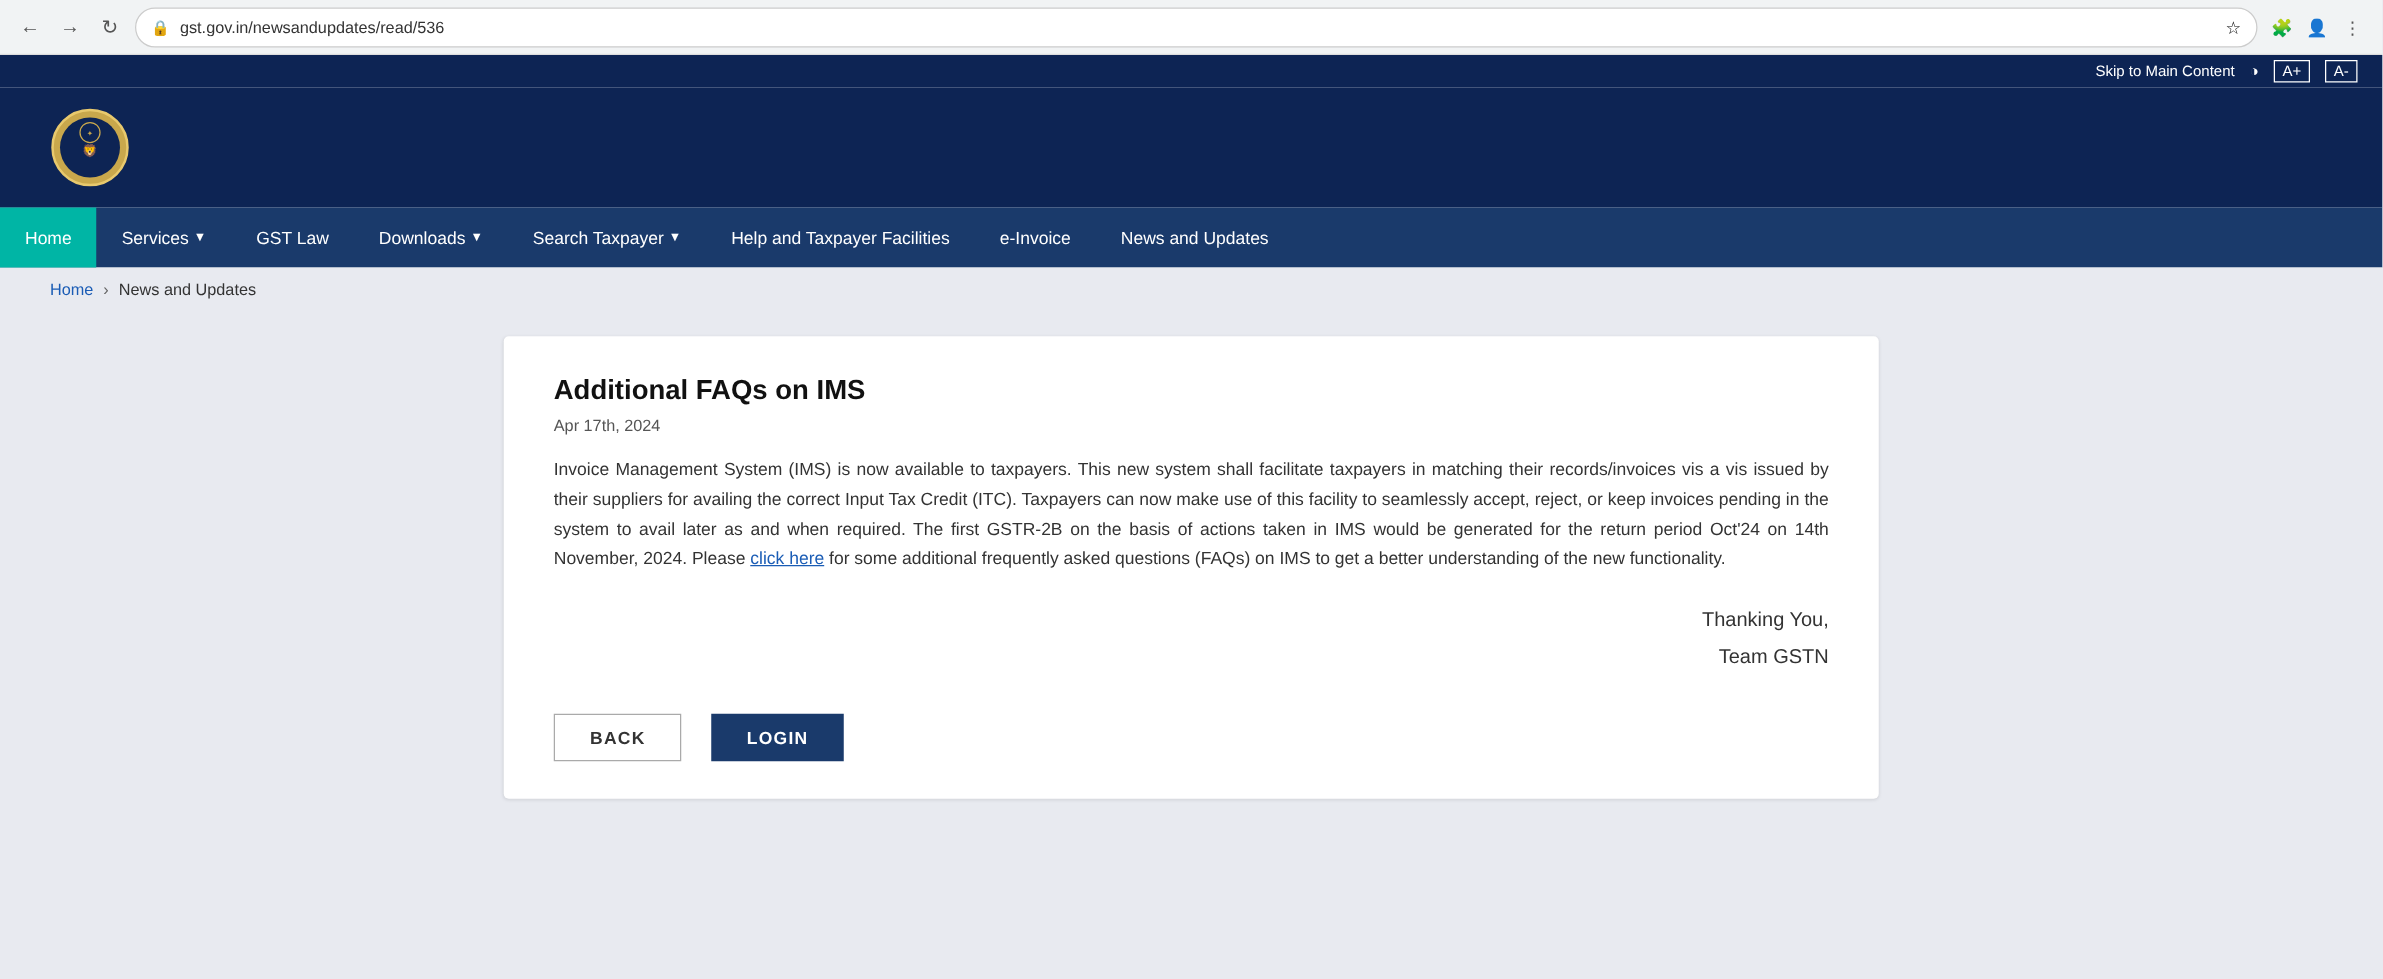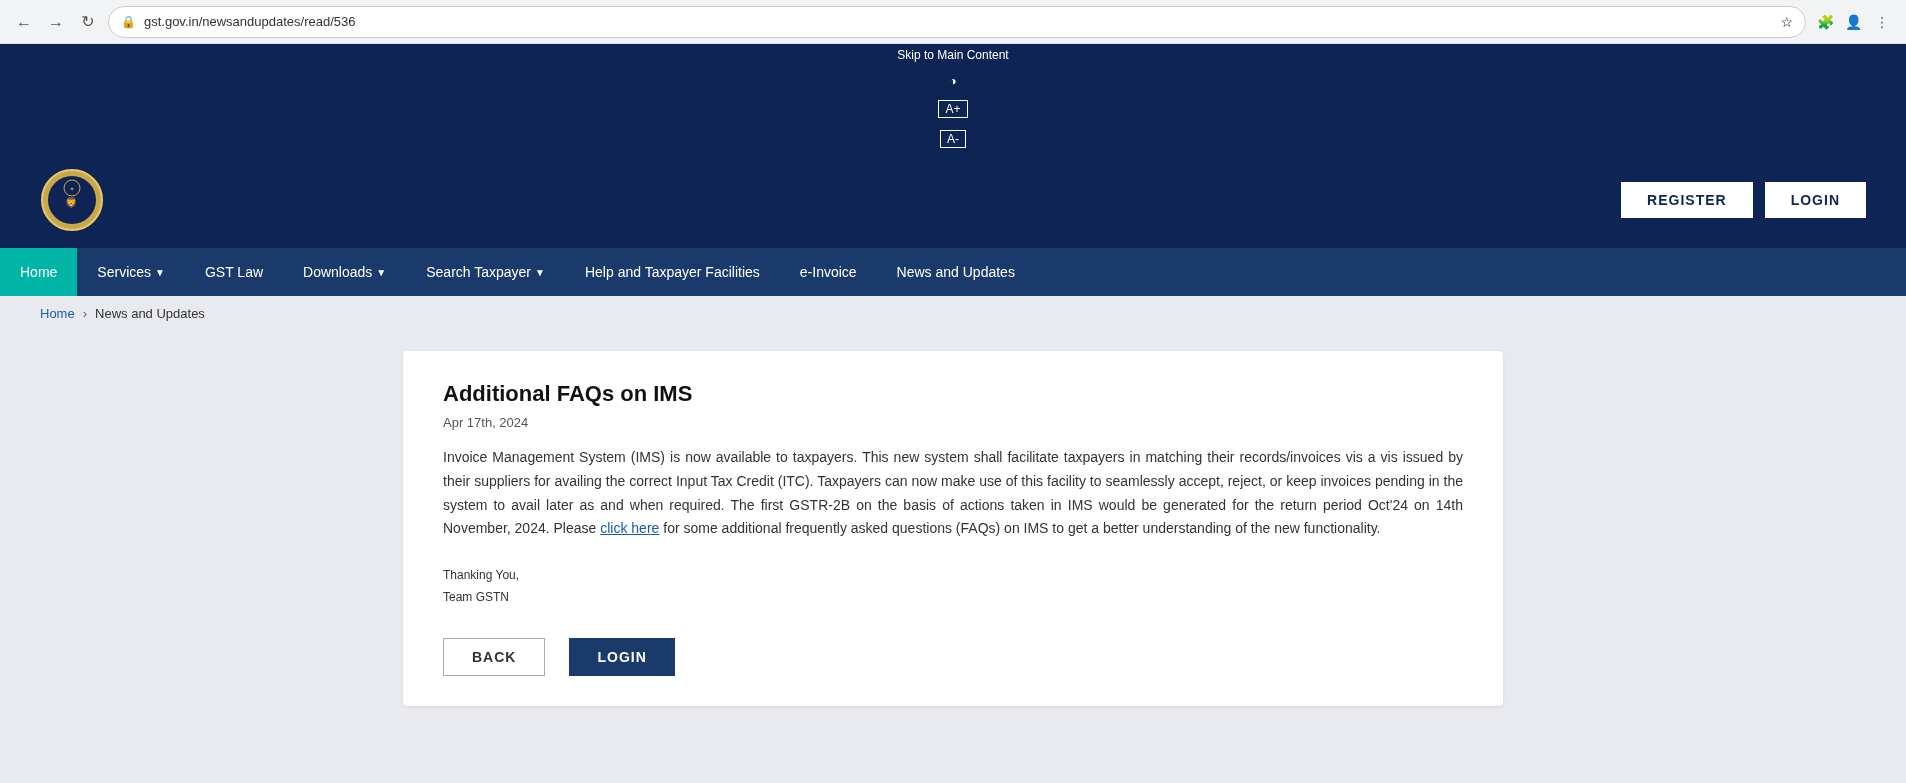--- a/index.html
+++ b/index.html
@@ -55,21 +55,20 @@
     .accessibility-bar {
       background: #0d2454;
       color: white;
       text-align: right;
       padding: 4px 20px;
       font-size: 12px;
       display: flex;
       justify-content: flex-end;
       align-items: center;
       gap: 12px;
-      flex-direction: column;
     }
     .accessibility-bar a { color: white; text-decoration: none; }
     .accessibility-bar .font-btn {
       border: 1px solid white;
       padding: 1px 6px;
       cursor: pointer;
       color: white;
       font-size: 12px;
       background: none;
     }
@@ -186,23 +185,24 @@
       color: #333;
       line-height: 1.7;
       text-align: justify;
     }
     .article-body a {
       color: #1a5cb5;
       text-decoration: underline;
     }
     .article-footer {
       margin-top: 24px;
-      font-size: 12px;
+      font-size: 16px;
       color: #333;
       line-height: 1.8;
+      text-align: right;
     }
     .action-buttons {
       display: flex;
       gap: 24px;
       margin-top: 30px;
     }
     .btn-back {
       background: white;
       color: #333;
       border: 1px solid #aaa;
@@ -258,24 +258,20 @@
 <div class="site-header">
   <div class="site-header-left">
 
     <svg class="emblem" viewBox="0 0 64 64" xmlns="http://www.w3.org/2000/svg">
       <circle cx="32" cy="32" r="30" fill="#c9a84c" stroke="#e8c96d" stroke-width="2"></circle>
       <circle cx="32" cy="32" r="24" fill="#0d2454"></circle>
       <text x="32" y="38" text-anchor="middle" fill="#c9a84c" font-size="10" font-family="serif">🦁</text>
       <circle cx="32" cy="20" r="8" fill="none" stroke="#c9a84c" stroke-width="1"></circle>
       <text x="32" y="23" text-anchor="middle" fill="#c9a84c" font-size="6">✦</text>
     </svg>
-  </div>
-  <div class="header-buttons">
-    <button class="btn-register">REGISTER</button>
-    <button class="btn-login">LOGIN</button>
   </div>
 </div>
 
 <nav class="main-nav">
   <a class="nav-item active" href="#">
     <span>Home</span>
   </a>
   <a class="nav-item" href="#">
     <span>Services</span>
     <span class="dropdown-arrow">▼</span>

